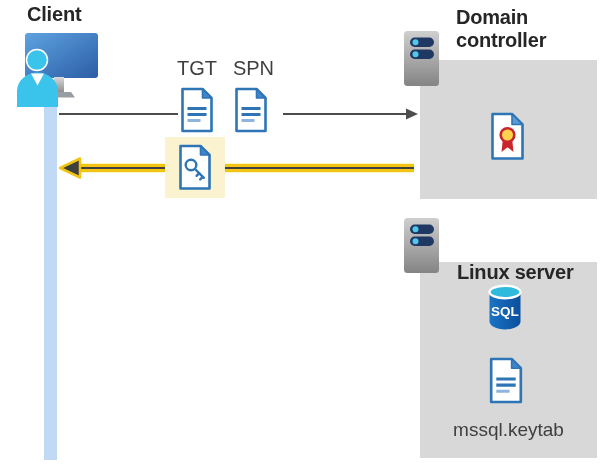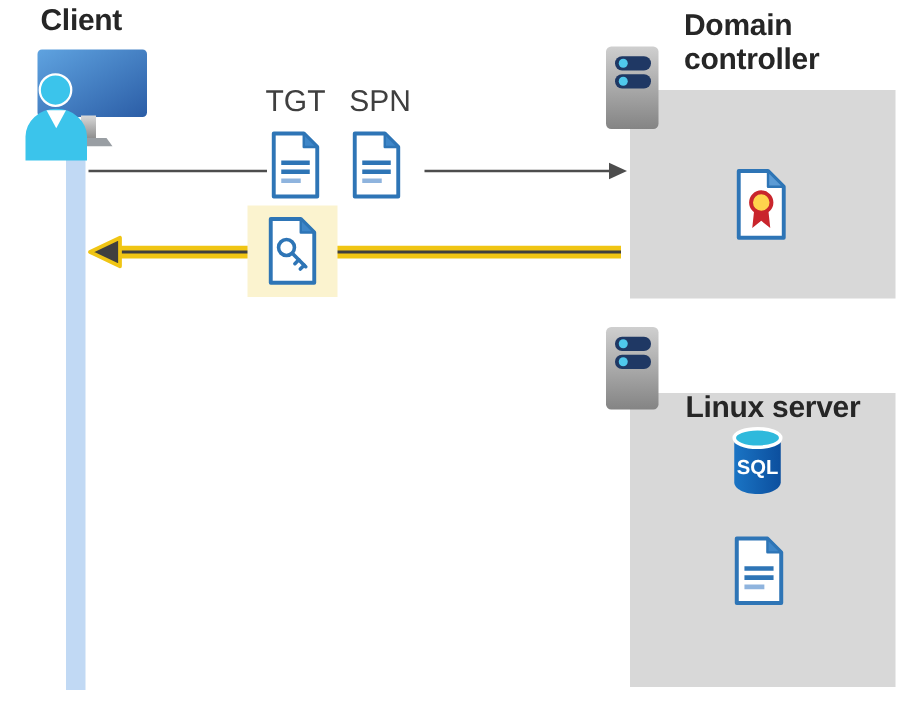--- a/index.html
+++ b/index.html
@@ -136,14 +136,15 @@
     </svg>
   <div class="abs title" style="left:457px;top:236px;width:140px;margin-top:25px;">Linux server</div>
   <svg class="abs" style="left:487px;top:284px;" width="36" height="46" viewBox="0 0 36 46">
     <path fill="url(#grad-sql)" d="M2.5 8 V37.5 C2.5 41.9 9.4 45.4 18 45.4 C26.6 45.4 33.5 41.9 33.5 37.5 V8 Z"></path>
     <ellipse style="fill:var(--sql-cyan);stroke:#fff;stroke-width:2.4" cx="18" cy="8" rx="15.5" ry="6.2"></ellipse>
     <text x="18" y="32" text-anchor="middle" style="font-family:'Liberation Sans',sans-serif;font-size:13.5px;font-weight:bold;fill:#fff">SQL</text>
   </svg>
   <svg class="abs doc-icon" style="left:488px;top:357px;" width="36" height="47" viewBox="0 0 34 46">
       <use href="#sym-doc-lines"></use>
     </svg>
+  <div class="abs keytab-label" style="left:420px;top:419px;">mssql.keytab</div>
 
 </div>
 
 </body></html>

